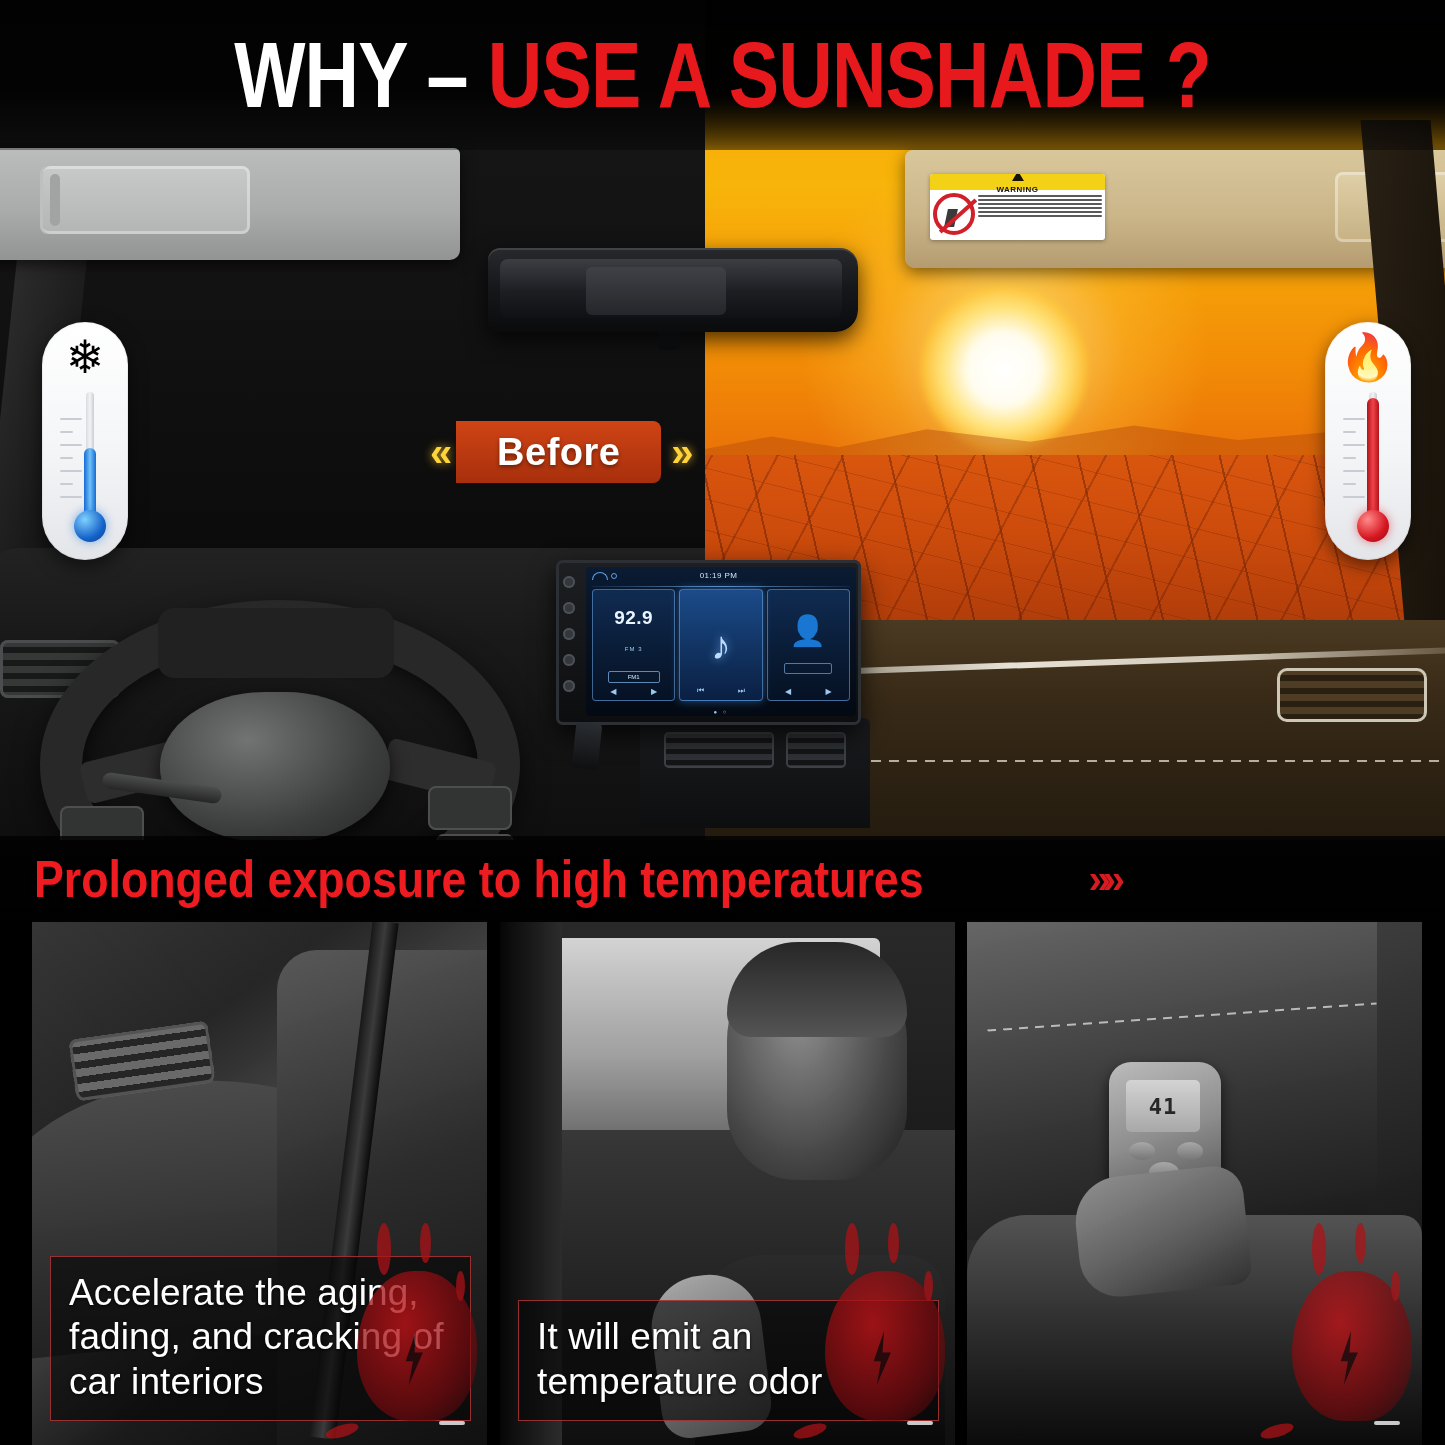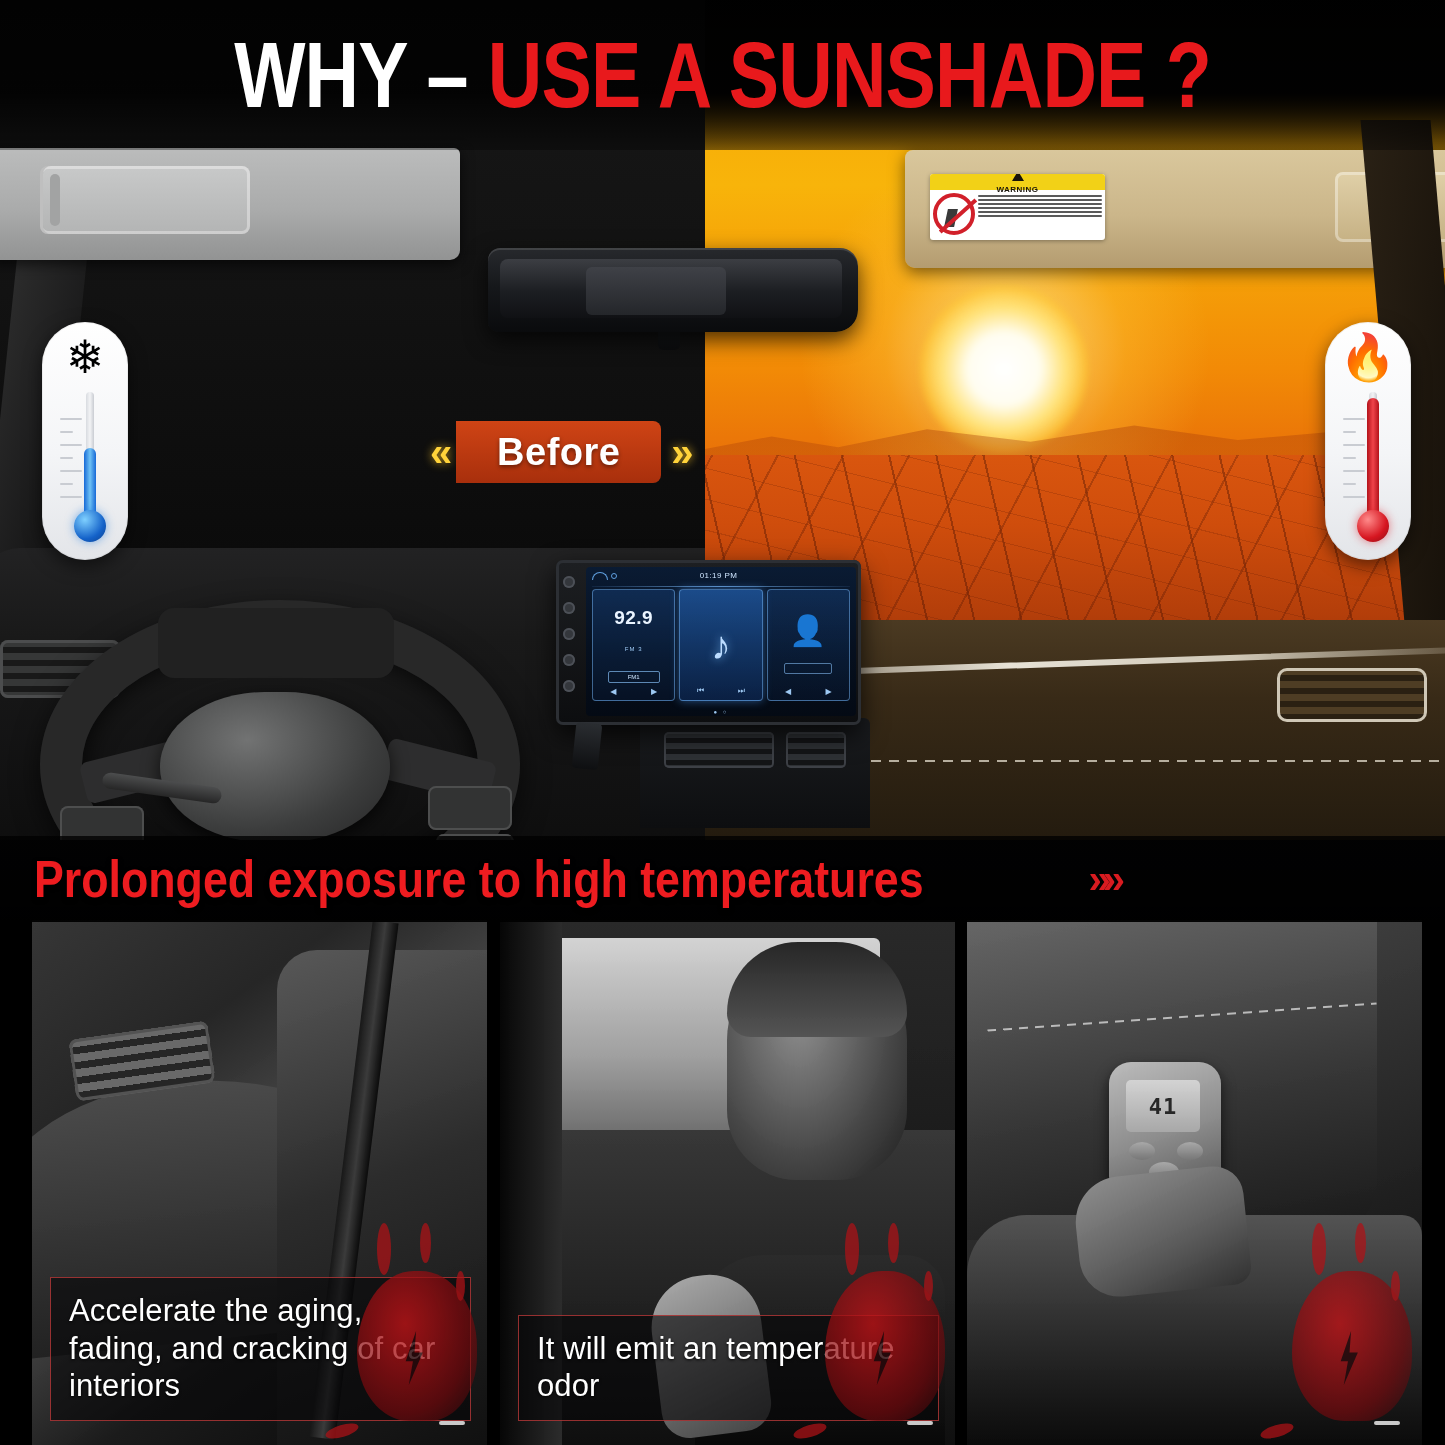--- a/index.html
+++ b/index.html
@@ -247,21 +247,21 @@
   .ir-btn { position:absolute; border-radius:50%; background:linear-gradient(180deg,#a6a6a6,#777); }
   .irb1 { left:20px; top:80px; width:26px; height:18px; }
   .irb2 { right:18px; top:80px; width:26px; height:18px; }
   .irb3 { left:40px; top:100px; width:30px; height:20px; }
   .ir-hand { position:absolute; left:110px; top:252px; width:170px; height:120px; border-radius:46px 30px 18px 40px;
     background:linear-gradient(160deg,#8f8f8f,#5d5d5d 60%,#343434); transform:rotate(-6deg); }
 
   
   .cap { position:absolute; left:18px; right:16px; border:1px solid rgba(196,60,60,.75);
     background:rgba(6,6,8,.62); color:#fff; padding:14px 18px 16px; line-height:1.2;
-    font-size:31px; letter-spacing:.1px; text-shadow:0 1px 3px rgba(0,0,0,.9); }
+    font-size:37px; letter-spacing:.1px; text-shadow:0 1px 3px rgba(0,0,0,.9); }
   .cap.c1 { bottom:24px; } .cap.c2 { bottom:24px; } .cap.c3 { bottom:24px; }
   .splash { position:absolute; right:4px; bottom:-6px; width:150px; height:210px; pointer-events:none;
     opacity:.85; z-index:2; }
   .splash-blob { position:absolute; right:6px; bottom:30px; width:120px; height:150px;
     border-radius:50% 50% 42% 46% / 58% 54% 46% 48%;
     background:radial-gradient(ellipse at 40% 35%,rgba(190,20,24,.95),rgba(120,10,14,.8) 65%,rgba(70,5,8,.25));
     filter:blur(.4px); }
   .splash-drip { position:absolute; background:rgba(175,18,22,.85); border-radius:50%; }
   .d1 { right:92px; bottom:176px; width:14px; height:52px; }
   .d2 { right:52px; bottom:188px; width:11px; height:40px; }

